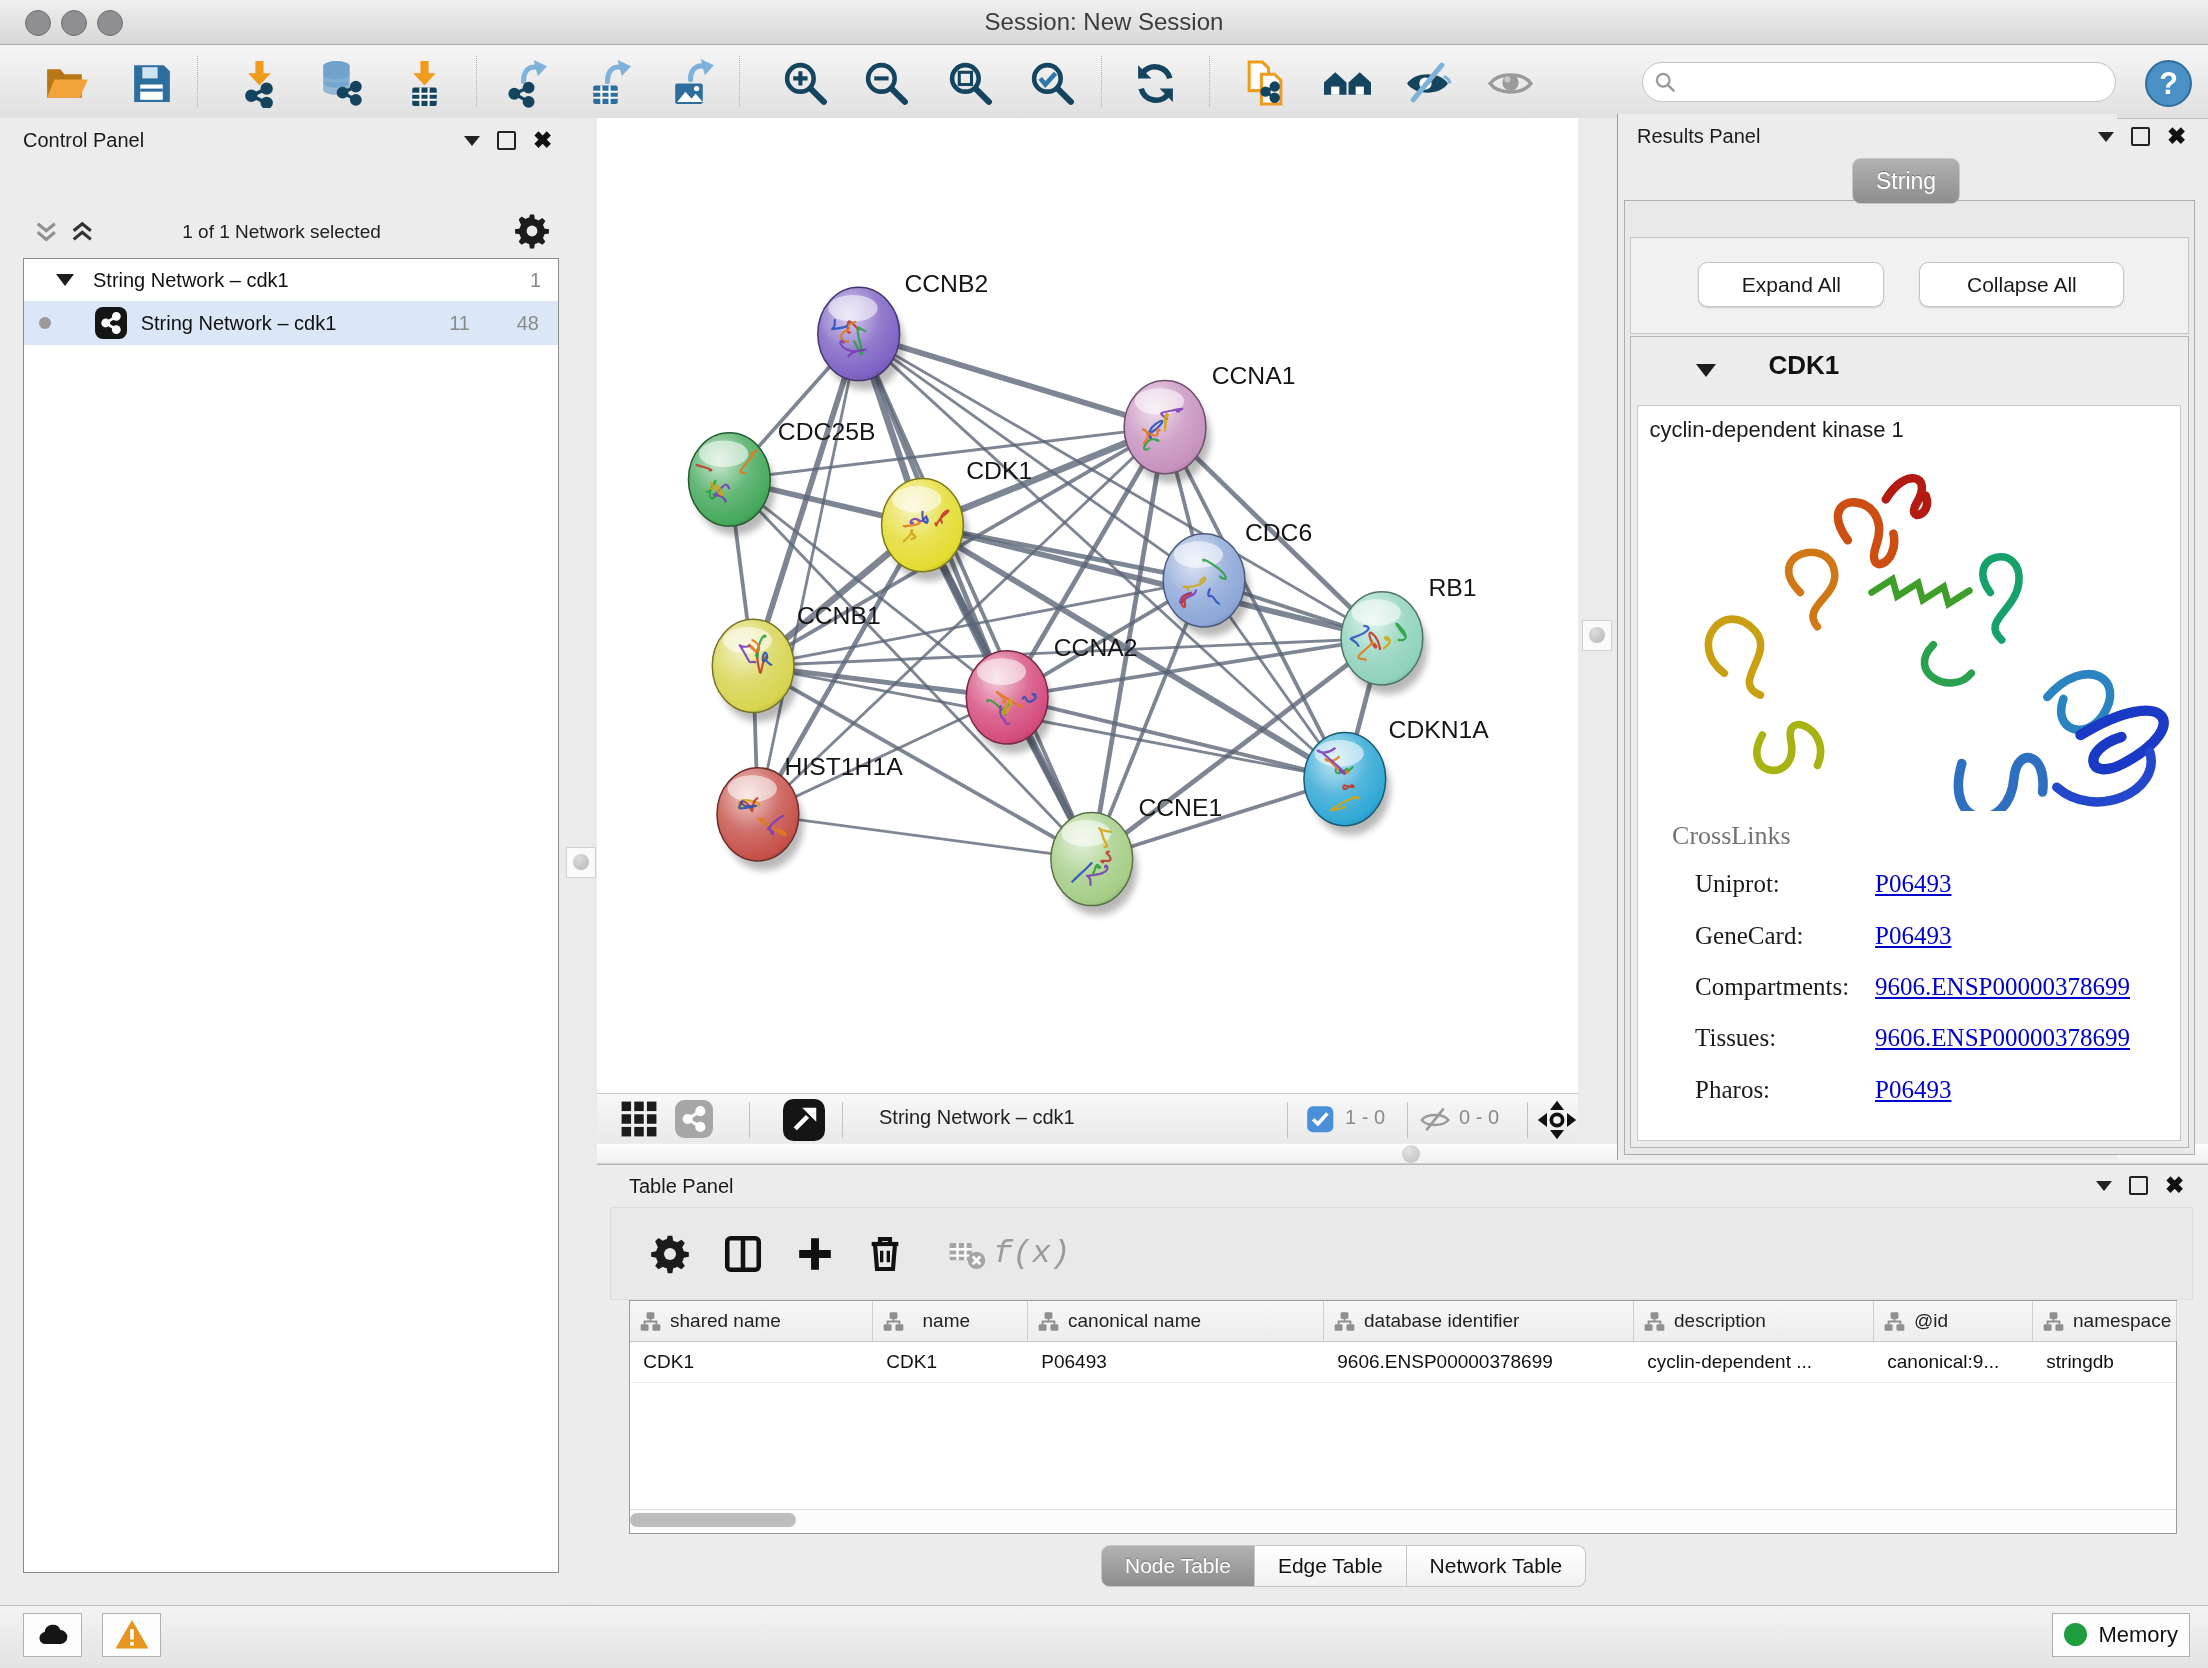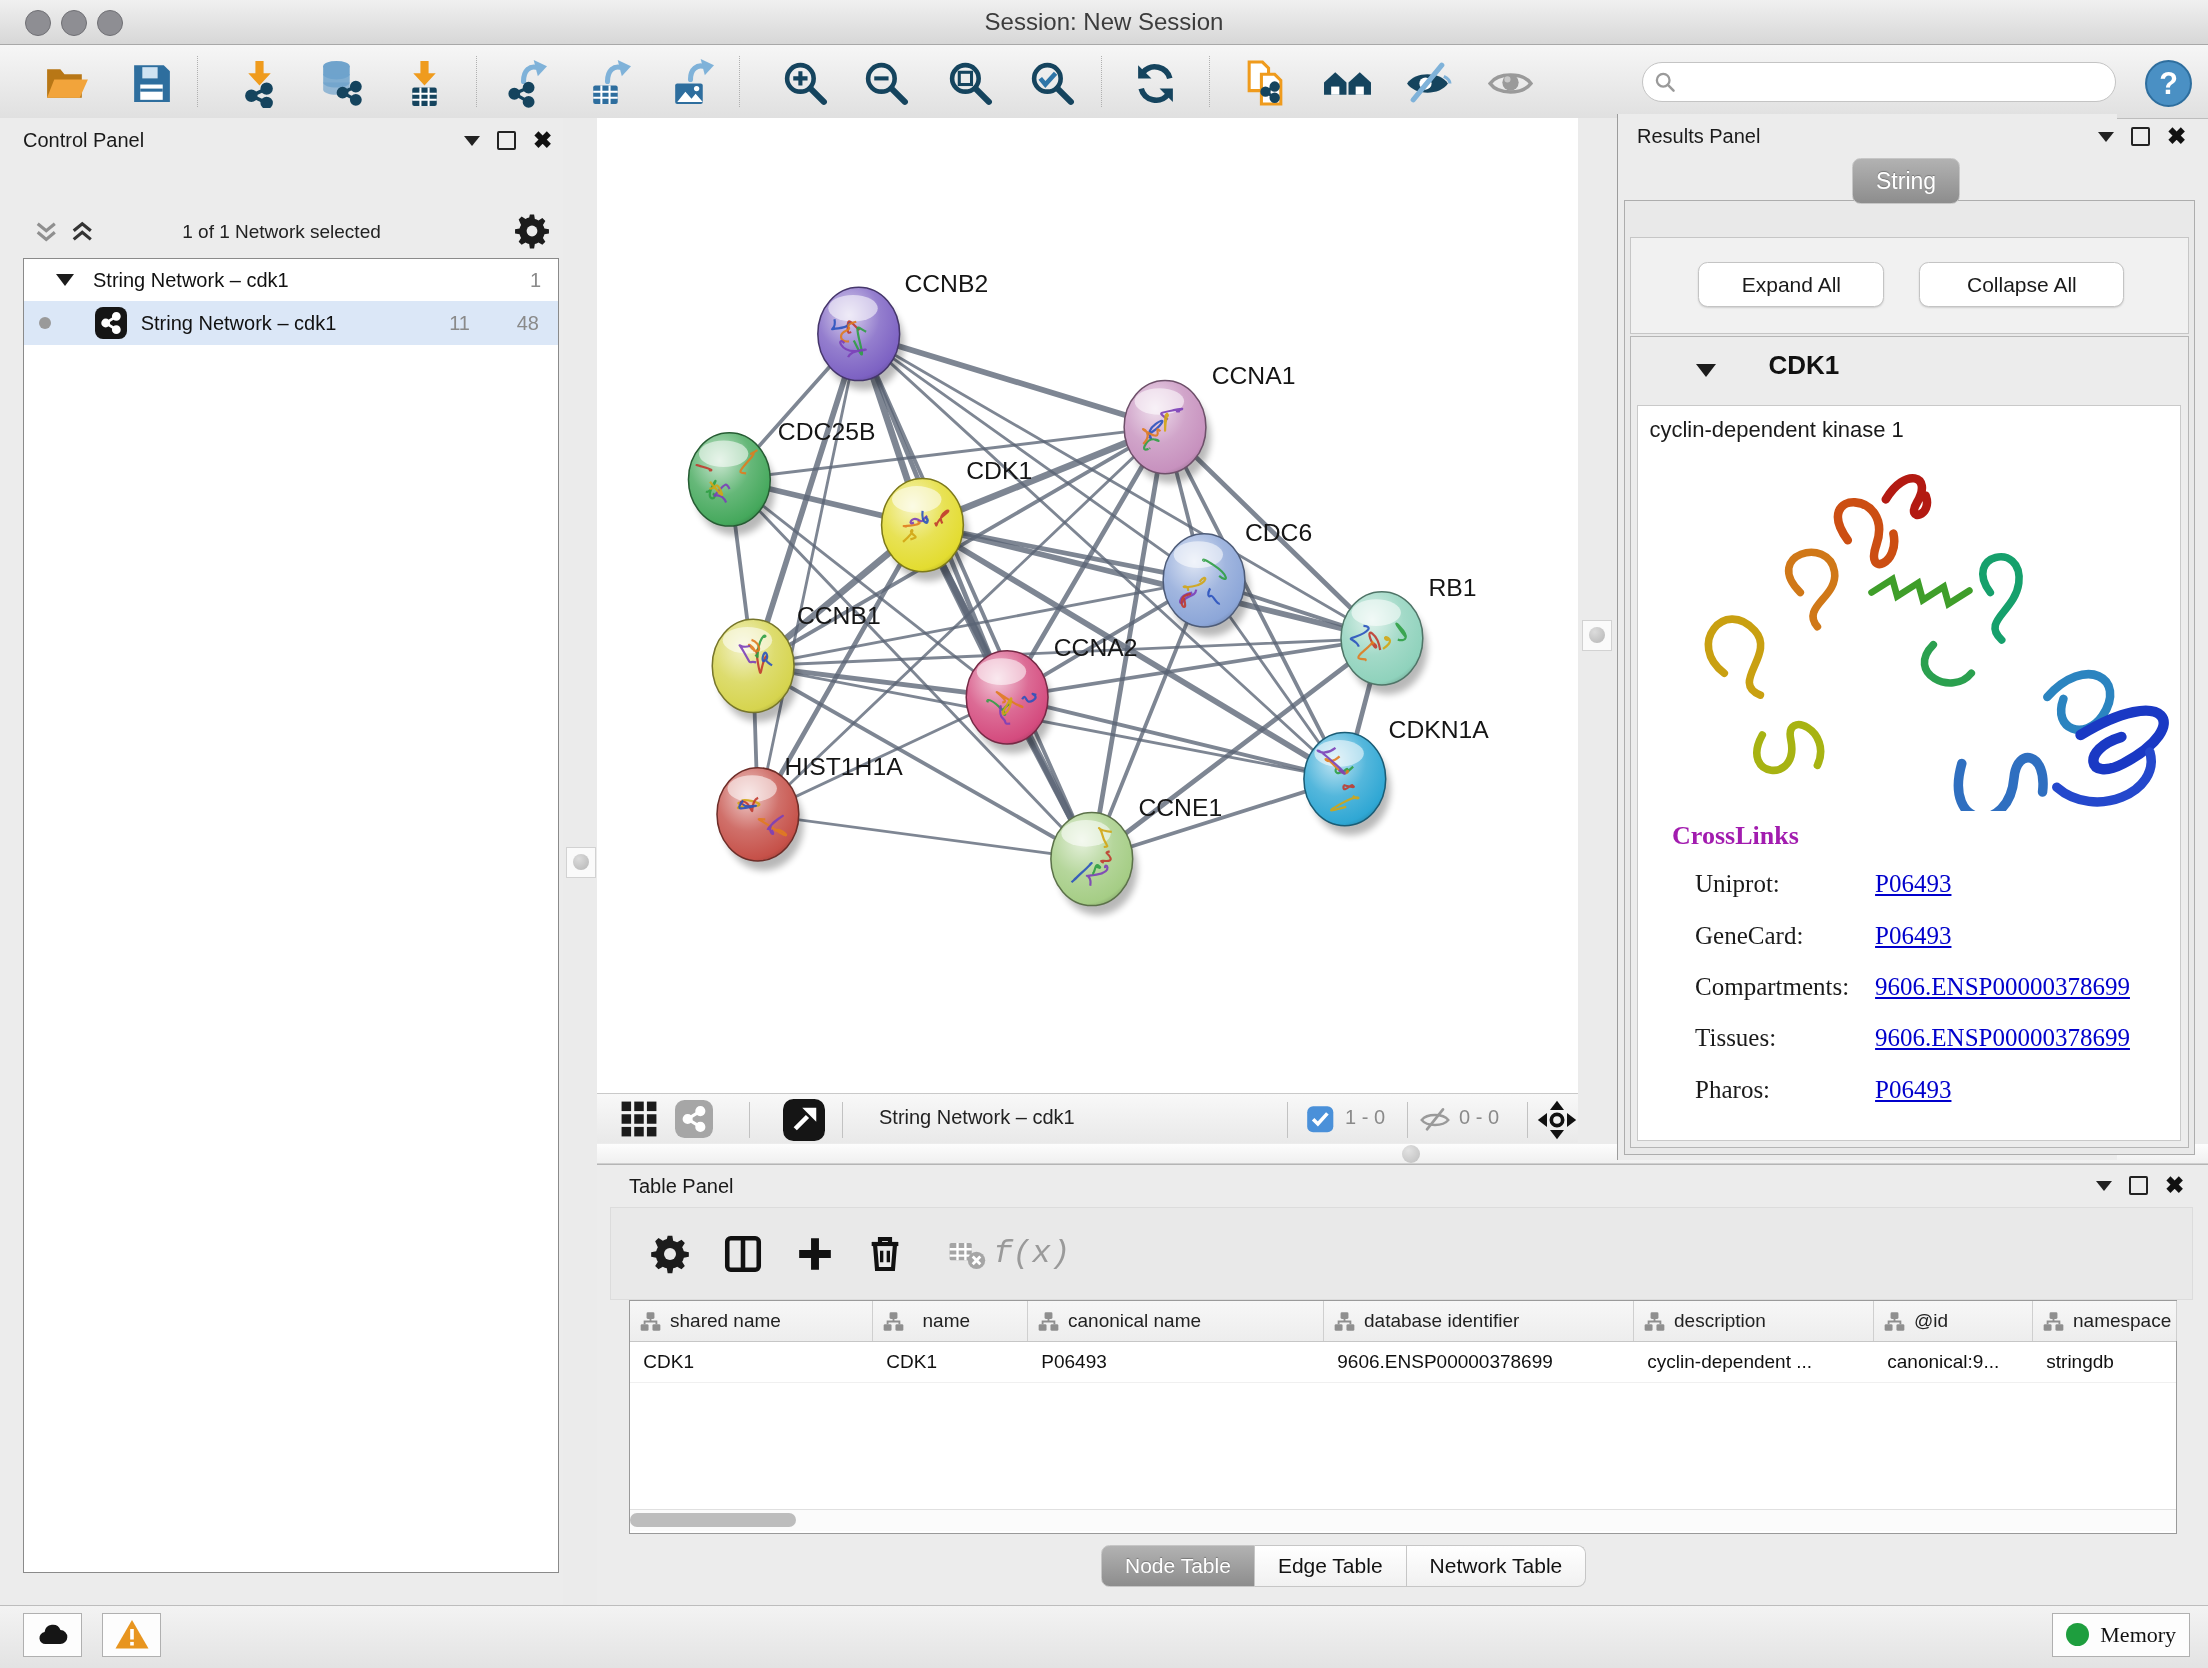--- a/index.html
+++ b/index.html
@@ -85,21 +85,21 @@
     border-right:1px solid #cfcfcf;box-sizing:border-box;overflow:hidden;white-space:nowrap;flex:none;}
   .trow{display:flex;height:40px;border-bottom:1px solid #f0f0f0;}
   .td{padding-left:13.3px;font-size:19px;color:#111;display:flex;align-items:center;
     box-sizing:border-box;overflow:hidden;white-space:nowrap;flex:none;}
   .hscroll{position:absolute;left:0px;bottom:1.9px;height:21px;width:100%;background:#fbfbfb;border-top:1px solid #e0e0e0;}
   .hthumb{position:absolute;left:0px;top:2.9px;width:166px;height:14.3px;border-radius:7.6px;background:#bdbdbd;}
   
   .statusbar{position:absolute;left:0;top:1605px;width:2208px;height:63px;
     background:linear-gradient(#f3f3f3,#e3e3e3);border-top:1px solid #bdbdbd;box-sizing:border-box;}
   .sbtn{position:absolute;top:6.7px;height:44px;background:#fdfdfd;border:1.9px solid #b0b0b0;
-    display:flex;align-items:center;justify-content:center;cursor:pointer;box-sizing:border-box;font-family:Liberation Serif, serif;}
+    display:flex;align-items:center;justify-content:center;cursor:pointer;box-sizing:border-box;}
   text{font-family:"Liberation Sans",sans-serif;}
 </style>
 </head>
 <body>
 
 <div id="app">
 
   <div class="titlebar">
     <span class="tlight" style="left:25px"></span>
     <span class="tlight" style="left:61px"></span>
@@ -689,21 +689,21 @@
               <path d="M120 300 C95 345 160 352 150 305 C143 272 195 295 178 332" stroke="#a7b312" stroke-width="8"></path>
               <path d="M235 150 l22 -14 5 18 22 -14 5 18 22 -14 5 18 22 -14" stroke="#3f9e2a" stroke-width="7"></path>
               <path d="M300 205 C270 235 320 260 340 235" stroke="#2ba04f" stroke-width="8"></path>
               <path d="M360 150 C330 110 395 95 390 140 C386 170 350 180 372 200" stroke="#16a06c" stroke-width="8"></path>
               <path d="M420 260 C460 215 505 240 478 280 C460 306 425 295 437 262" stroke="#2b84c0" stroke-width="9"></path>
               <path d="M330 330 C310 400 380 405 385 345 C388 312 420 318 415 360" stroke="#2f6fc0" stroke-width="10"></path>
               <path d="M455 300 C545 245 575 290 500 330 C462 350 455 315 498 302" stroke="#1a39c4" stroke-width="11"></path>
               <path d="M430 355 C470 390 540 360 528 318" stroke="#2448cc" stroke-width="10"></path>
             </g>
           </svg>
-          <div class="abs serif" style="left:34px;top:415px;font-size:26px;font-weight:bold;color:#a21caf">CrossLinks</div>
+          <div class="abs serif" style="left:34px;top:415px;font-size:26px;font-weight:normal;color:#737373">CrossLinks</div>
           <div id="xl-rows" class="serif">
               <div class="xlrow" style="top: 464px;">
                 <span class="lab">Uniprot:</span>
                 <span class="val">P06493</span>
               </div>
               <div class="xlrow" style="top: 516px;">
                 <span class="lab">GeneCard:</span>
                 <span class="val">P06493</span>
               </div>
               <div class="xlrow" style="top: 567px;">

